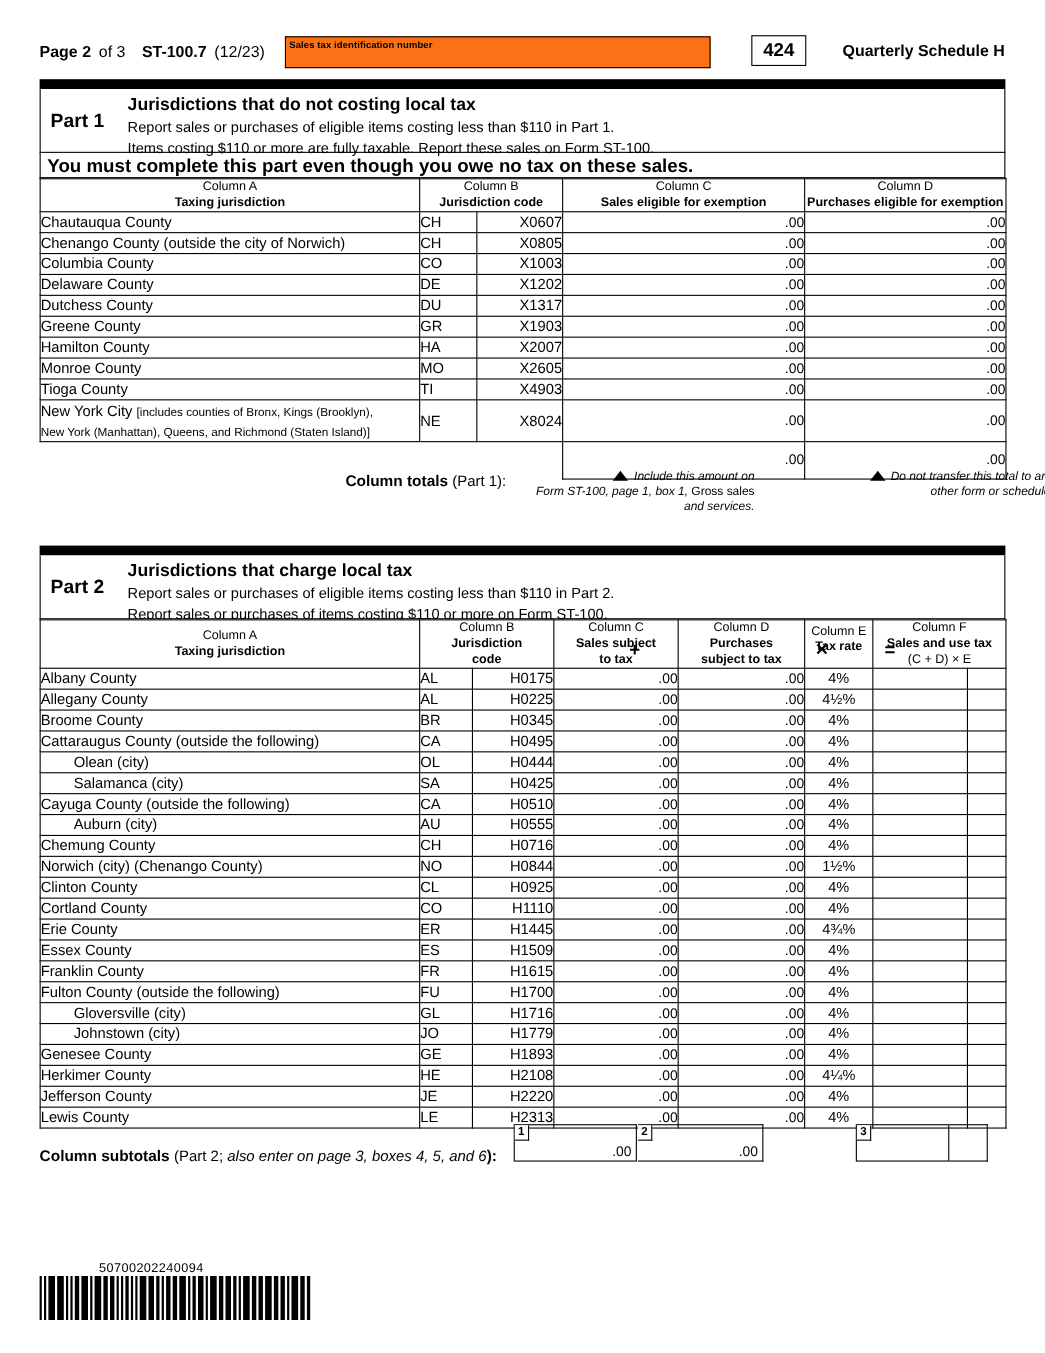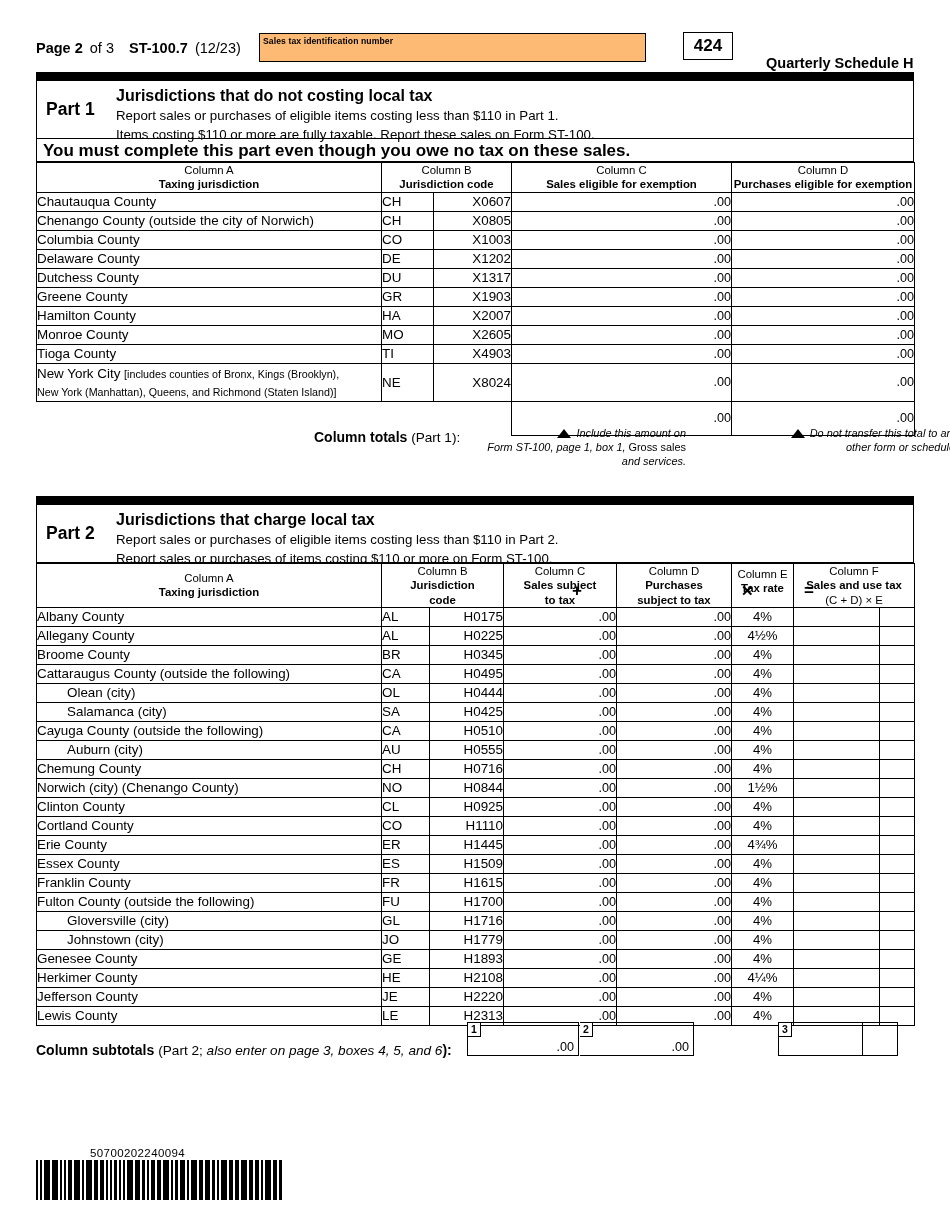--- a/index.html
+++ b/index.html
@@ -20,34 +20,34 @@
   .hdr {
     position: absolute; left: 36px; top: 36px; width: 878px; height: 28px;
   }
   .hdr-left {
     position: absolute; left: 0; top: 4px;
     font-size: 14.5px; white-space: nowrap;
   }
   .hdr-left b { font-weight: bold; }
   .stid-box {
     position: absolute; left: 223px; top: -3px; width: 387px; height: 29px;
-    border: 1.4px solid #000; background: #fdba74;
+    border: 1.4px solid #000; background: #f97316;
   }
   .stid-label {
     position: absolute; left: 3px; top: 2px;
     font-size: 8.6px; font-weight: bold; letter-spacing: .1px;
   }
   .box424 {
     position: absolute; left: 647px; top: -4px; width: 50px; height: 28px;
     border: 1.6px solid #000; background: #fff;
     display: flex; align-items: center; justify-content: center;
     font-size: 17px; font-weight: bold;
   }
   .sched-title {
-    position: absolute; left: 730px; top: 19px;
+    position: absolute; left: 730px; top: 3px;
     font-size: 14.5px; font-weight: bold; white-space: nowrap;
   }
 
   
   .partblock { position: absolute; left: 36px; width: 878px; }
   .blackbar { height: 9px; background: #000; width: 100%; }
   .part-head {
     border-left: 1.6px solid #000; border-right: 1.6px solid #000;
     border-bottom: 1.4px solid #000;
     position: relative;

